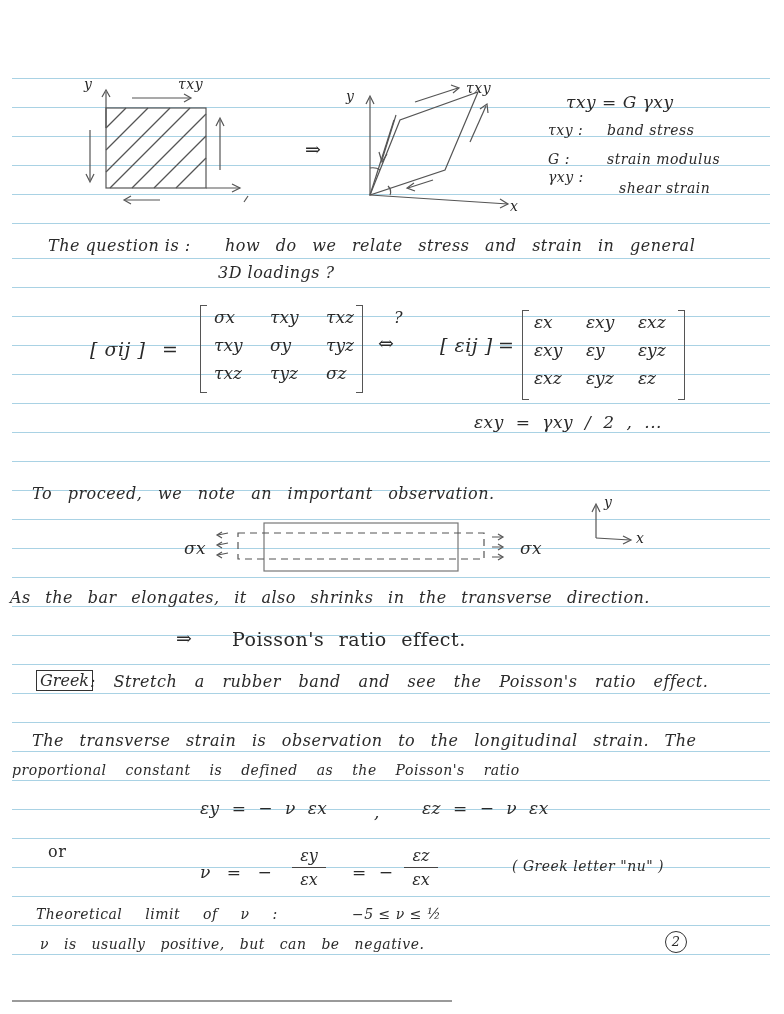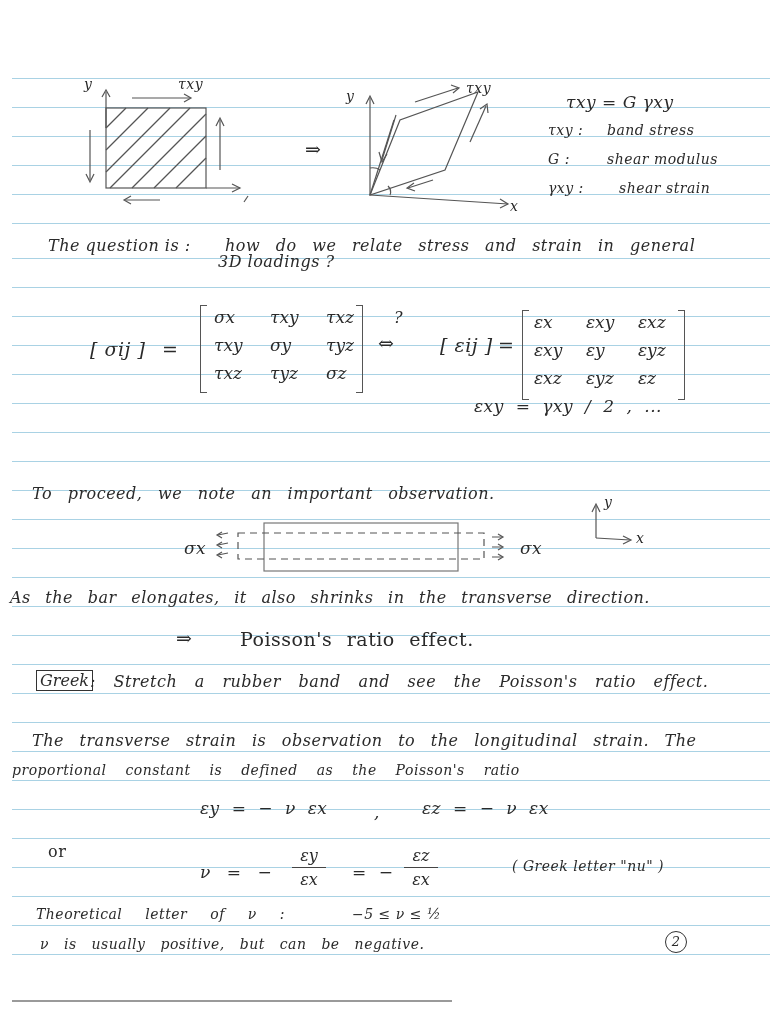--- a/index.html
+++ b/index.html
@@ -118,27 +118,27 @@
   <path d="M30 115 Q 32 110 28 106"></path>
 </svg>
 <span class="t sm" style="left:346px;top:88px">y</span>
 <span class="t sm" style="left:510px;top:198px">x</span>
 <span class="t sm" style="left:466px;top:80px">τxy</span>
 
 <span class="t math" style="left:566px;top:92px">τxy = G γxy</span>
 <span class="t sm" style="left:548px;top:122px">τxy :</span>
 <span class="t sm" style="left:607px;top:122px">band stress</span>
 <span class="t sm" style="left:548px;top:151px">G :</span>
-<span class="t sm" style="left:607px;top:151px">shear modulus</span>
-<span class="t sm" style="left:548px;top:180px">γxy :</span>
+<span class="t sm" style="left:607px;top:151px">strain modulus</span>
+<span class="t sm" style="left:548px;top:169px">γxy :</span>
 <span class="t sm" style="left:619px;top:180px">shear strain</span>
 
 <span class="t" style="left:48px;top:236px">The question is :</span>
 <span class="t" style="left:225px;top:236px;word-spacing:10px">how do we relate stress and strain in general</span>
-<span class="t" style="left:218px;top:252px">3D loadings ?</span>
+<span class="t" style="left:218px;top:263px">3D loadings ?</span>
 
 <span class="t lg" style="left:90px;top:338px">[ σij ]</span>
 <span class="t lg" style="left:162px;top:338px">=</span>
 <div class="bracket-l" style="left:200px;top:305px;height:86px"></div>
 <div class="matrix" style="left:214px;top:303px">
   <span>σx</span>
   <span>τxy</span>
   <span>τxz</span>
   <span>τxy</span>
   <span>σy</span>
@@ -158,21 +158,21 @@
   <span>εxy</span>
   <span>εxz</span>
   <span>εxy</span>
   <span>εy</span>
   <span>εyz</span>
   <span>εxz</span>
   <span>εyz</span>
   <span>εz</span>
 </div>
 <div class="bracket-r" style="left:678px;top:310px;height:88px"></div>
-<span class="t math" style="left:474px;top:396px;word-spacing:6px">εxy = γxy / 2 , ...</span>
+<span class="t math" style="left:474px;top:412px;word-spacing:6px">εxy = γxy / 2 , ...</span>
 
 <span class="t" style="left:32px;top:484px;word-spacing:10px">To proceed, we note an important observation.</span>
 
 <svg class="draw" style="left:200px;top:515px" width="300" height="60">
   <rect x="64" y="8" width="194" height="48" style="stroke:#777"></rect>
   <rect x="38" y="18" width="246" height="26" style="stroke-dasharray:7 5"></rect>
   <path d="M28 18 L18 20 M28 28 L18 30 M28 38 L18 40"></path>
   <path d="M22 17 L17 20 L22 23 M22 27 L17 30 L22 33 M22 37 L17 40 L22 43"></path>
   <path d="M292 22 L302 22 M292 32 L302 32 M292 42 L302 42"></path>
   <path d="M298 19 L303 22 L298 25 M298 29 L303 32 L298 35 M298 39 L303 42 L298 45"></path>
@@ -184,21 +184,21 @@
   <line x1="6" y1="38" x2="6" y2="6"></line>
     <path d="M2 12 L6 4 L10 12"></path>
   <line x1="6" y1="38" x2="40" y2="40"></line>
     <path d="M33 36 L41 40 L33 44"></path>
 </svg>
 <span class="t sm" style="left:604px;top:494px">y</span>
 <span class="t sm" style="left:636px;top:530px">x</span>
 
 <span class="t" style="left:10px;top:588px;word-spacing:9px">As the bar elongates, it also shrinks in the transverse direction.</span>
 <span class="t lg" style="left:176px;top:627px">⇒</span>
-<span class="t lg" style="left:240px;top:628px;word-spacing:8px;font-style:normal">Poisson's ratio effect.</span>
+<span class="t lg" style="left:232px;top:628px;word-spacing:8px;font-style:normal">Poisson's ratio effect.</span>
 
 <span class="demo-box" style="left:36px;top:670px">Greek</span>
 <span class="t" style="left:90px;top:672px;word-spacing:12px">: Stretch a rubber band and see the Poisson's ratio effect.</span>
 
 <span class="t" style="left:32px;top:731px;word-spacing:10px">The transverse strain is observation to the longitudinal strain. The</span>
 <span class="t sm" style="left:12px;top:762px;word-spacing:14px">proportional constant is defined as the Poisson's ratio</span>
 
 <span class="t math" style="left:200px;top:798px;word-spacing:6px">εy = − ν εx</span>
 <span class="t math" style="left:374px;top:802px">,</span>
 <span class="t math" style="left:422px;top:798px;word-spacing:6px">εz = − ν εx</span>
@@ -211,16 +211,16 @@
   <span>εx</span>
 </span>
 <span class="t math" style="left:352px;top:862px;word-spacing:6px">= −</span>
 <span class="frac" style="left:404px;top:846px">
   <span>εz</span>
   <span class="bar"></span>
   <span>εx</span>
 </span>
 <span class="t sm" style="left:512px;top:858px">( Greek letter "nu" )</span>
 
-<span class="t sm" style="left:36px;top:906px;word-spacing:18px">Theoretical letter of ν :</span>
+<span class="t sm" style="left:36px;top:906px;word-spacing:18px">Theoretical limit of ν :</span>
 <span class="t sm" style="left:352px;top:906px">−5 ≤ ν ≤ ½</span>
 <span class="t sm" style="left:40px;top:936px;word-spacing:10px">ν is usually positive, but can be negative.</span>
 <span class="page-num" style="left:665px;top:931px">2</span>
 
 </body></html>

